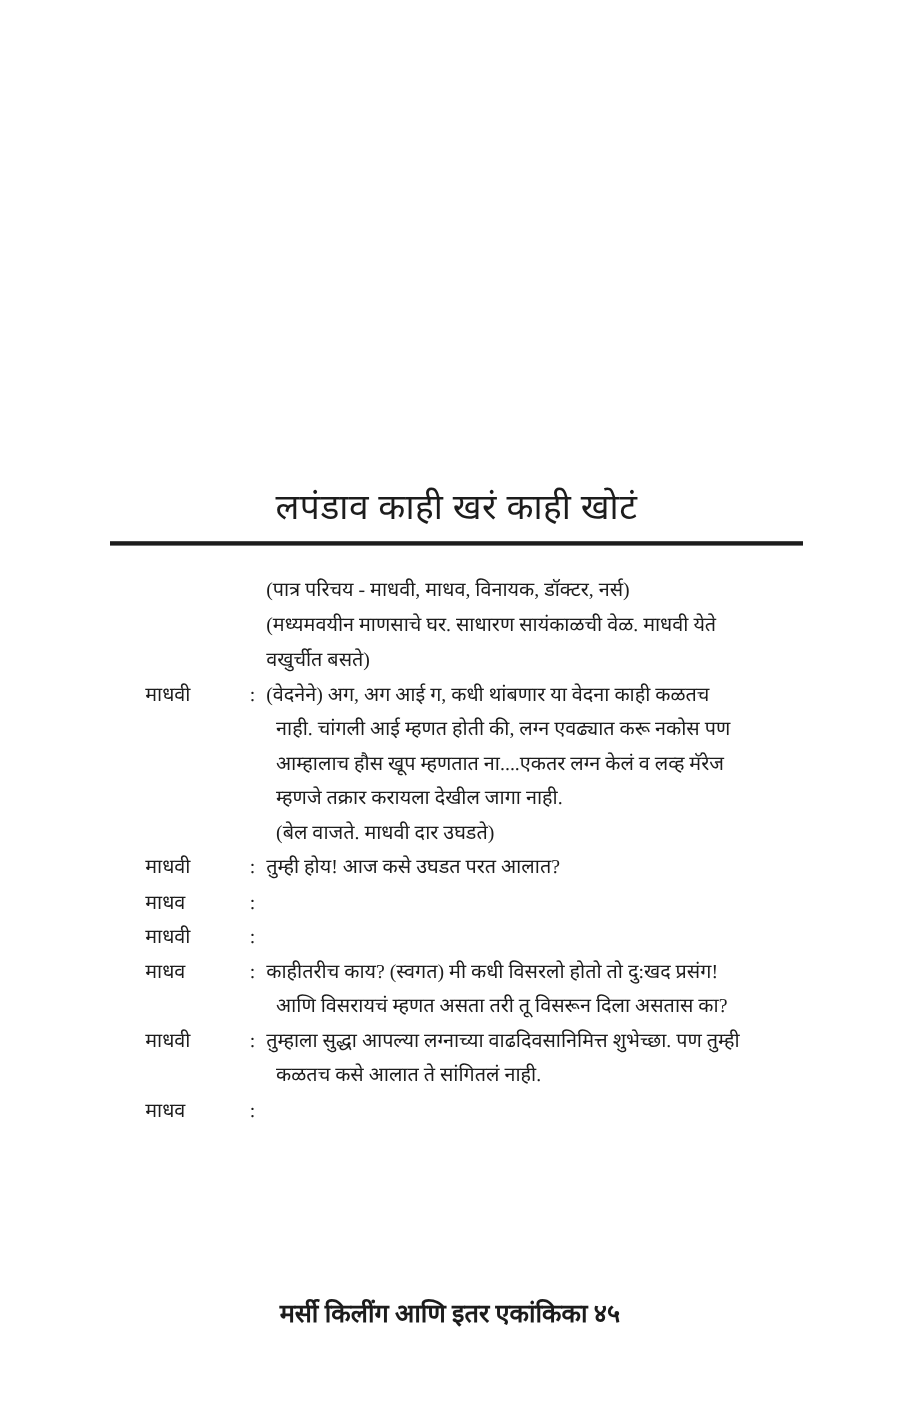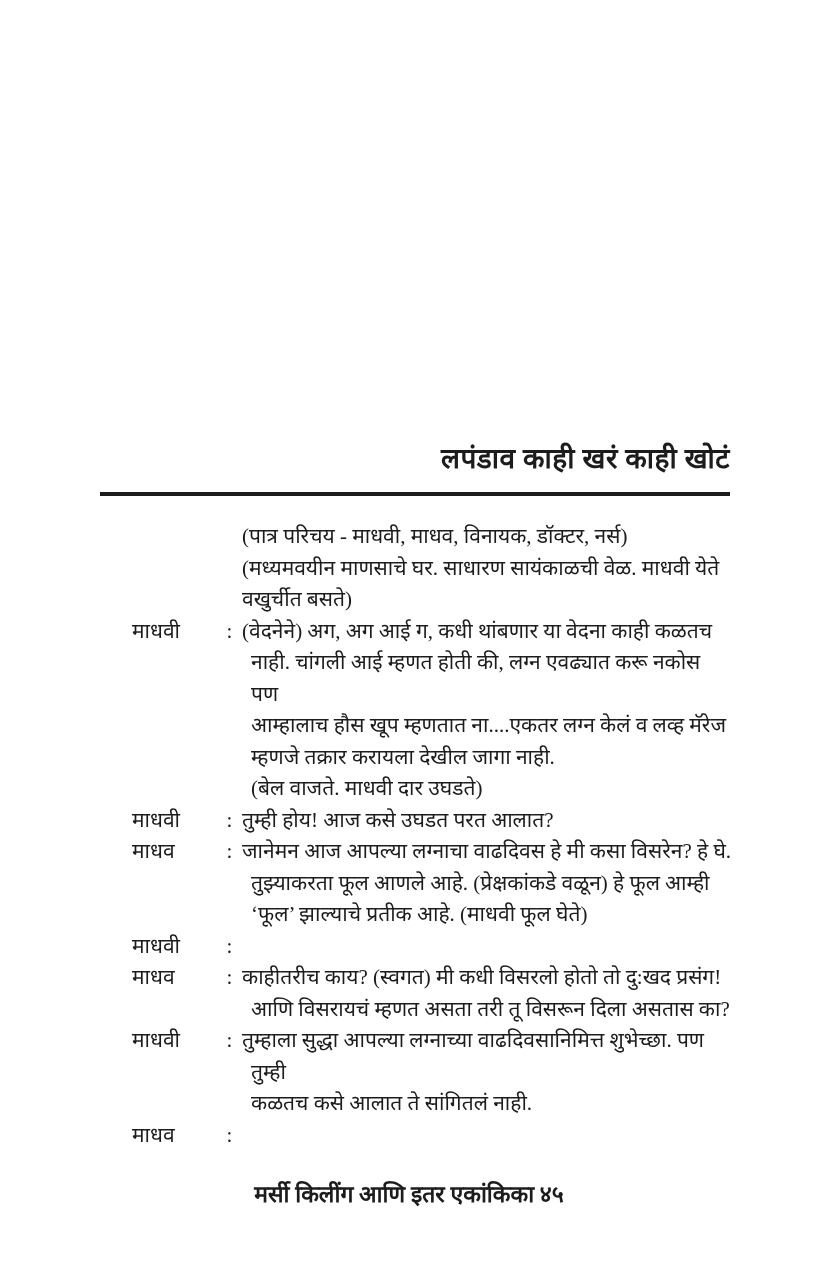--- a/index.html
+++ b/index.html
@@ -14,41 +14,41 @@
     background: #ffffff;
     color: #1c1c1c;
     font-family: "Liberation Serif", "DejaVu Serif", serif;
     overflow: hidden;
   }
   .title {
     position: absolute;
     top: 414px;
     left: 100px;
     width: 630px;
-    text-align: right;
-    font-size: 28px;
-    font-weight: bold;
+    text-align: center;
+    font-size: 32px;
+    font-weight: normal;
     line-height: 52px;
     letter-spacing: 0.5px;
     white-space: nowrap;
   }
   .title-rule {
     position: absolute;
     top: 492px;
     left: 100px;
     width: 630px;
     height: 4px;
     background: #1c1c1c;
   }
   .script-body {
     position: absolute;
     top: 521px;
     left: 100px;
     width: 632px;
-    font-size: 21px;
+    font-size: 18px;
     line-height: 31.5px;
   }
   .row {
     display: flex;
     align-items: flex-start;
   }
   .speaker-col {
     flex: 0 0 85px;
     white-space: nowrap;
     margin-left: 32px;
@@ -108,23 +108,20 @@
 
     <div class="row">
       <div class="speaker-col">माधवी</div>
       <div class="colon-col">:</div>
       <div class="text-col">तुम्ही होय! आज कसे उघडत परत आलात?</div>
     </div>
 
     <div class="row">
       <div class="speaker-col">माधव</div>
       <div class="colon-col">:</div>
-      <div class="text-col">जानेमन आज आपल्या लग्नाचा वाढदिवस हे मी कसा विसरेन? हे घे.
-तुझ्याकरता फूल आणले आहे. (प्रेक्षकांकडे वळून) हे फूल आम्ही
-‘फूल’ झाल्याचे प्रतीक आहे. (माधवी फूल घेते)</div>
     </div>
 
     <div class="row">
       <div class="speaker-col">माधवी</div>
       <div class="colon-col">:</div>
     </div>
 
     <div class="row">
       <div class="speaker-col">माधव</div>
       <div class="colon-col">:</div>

